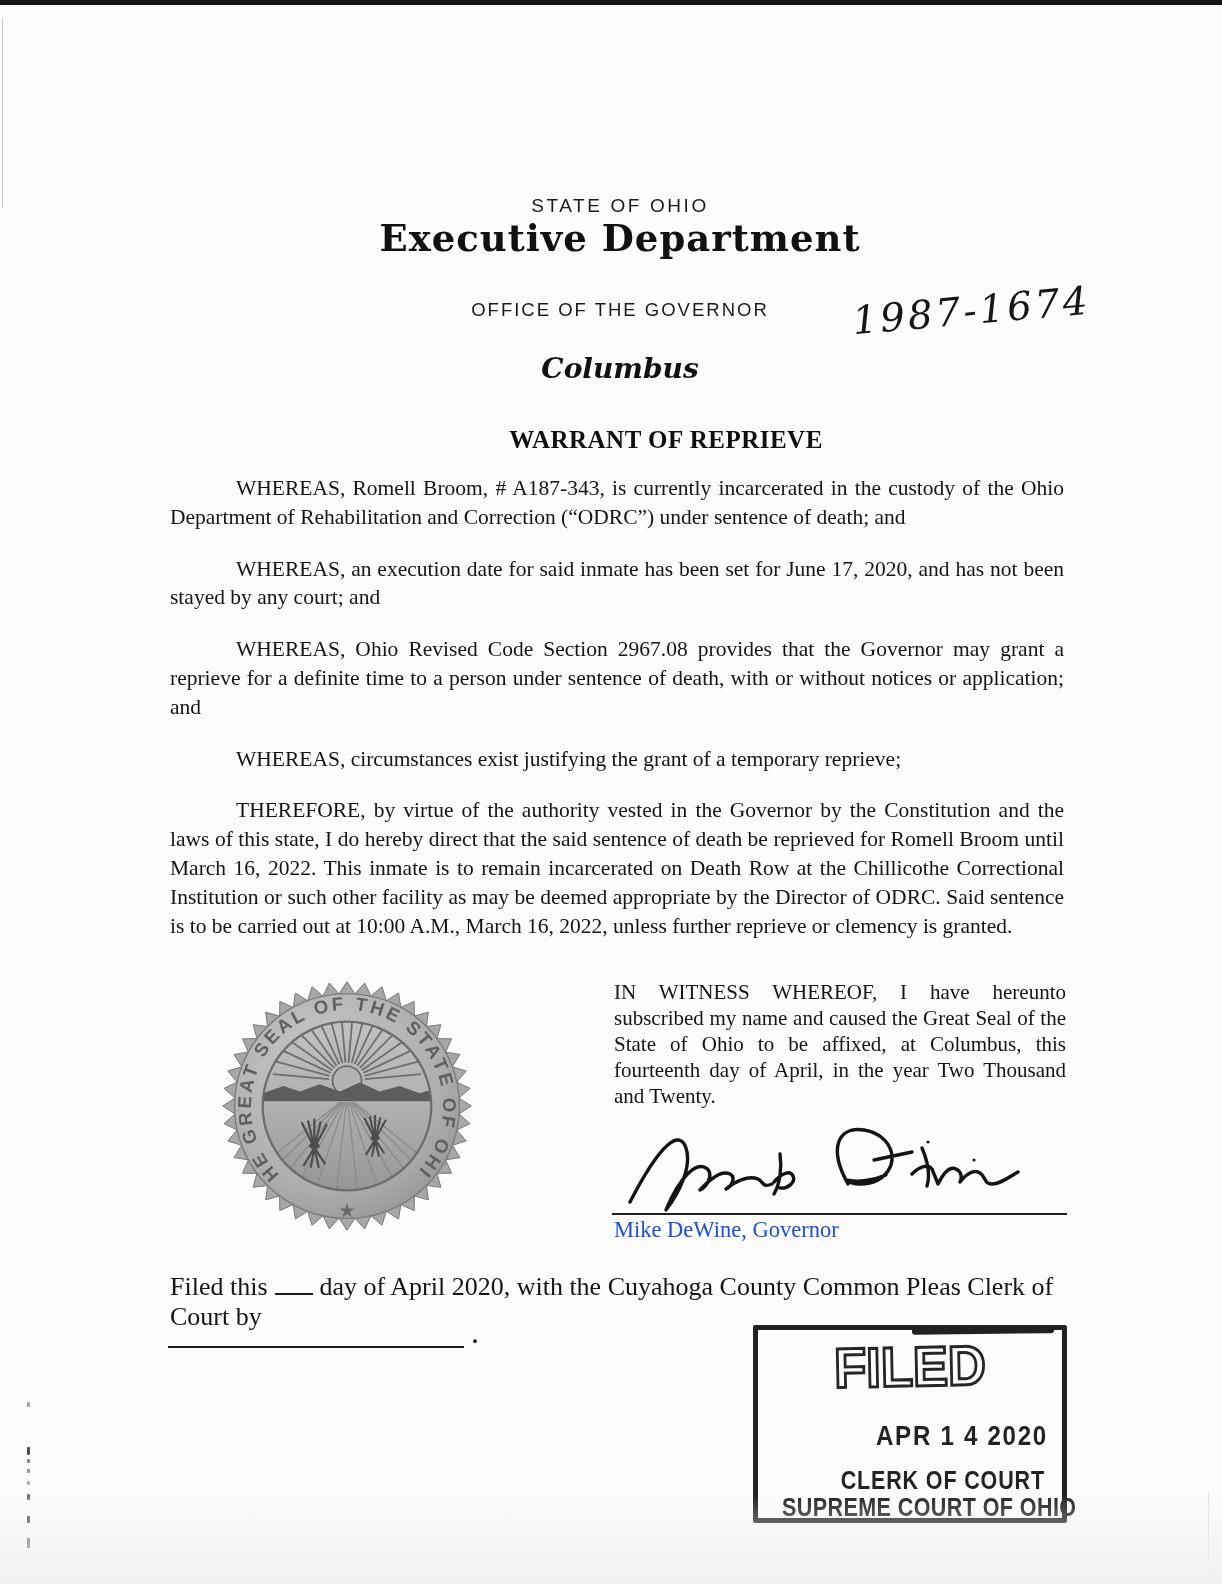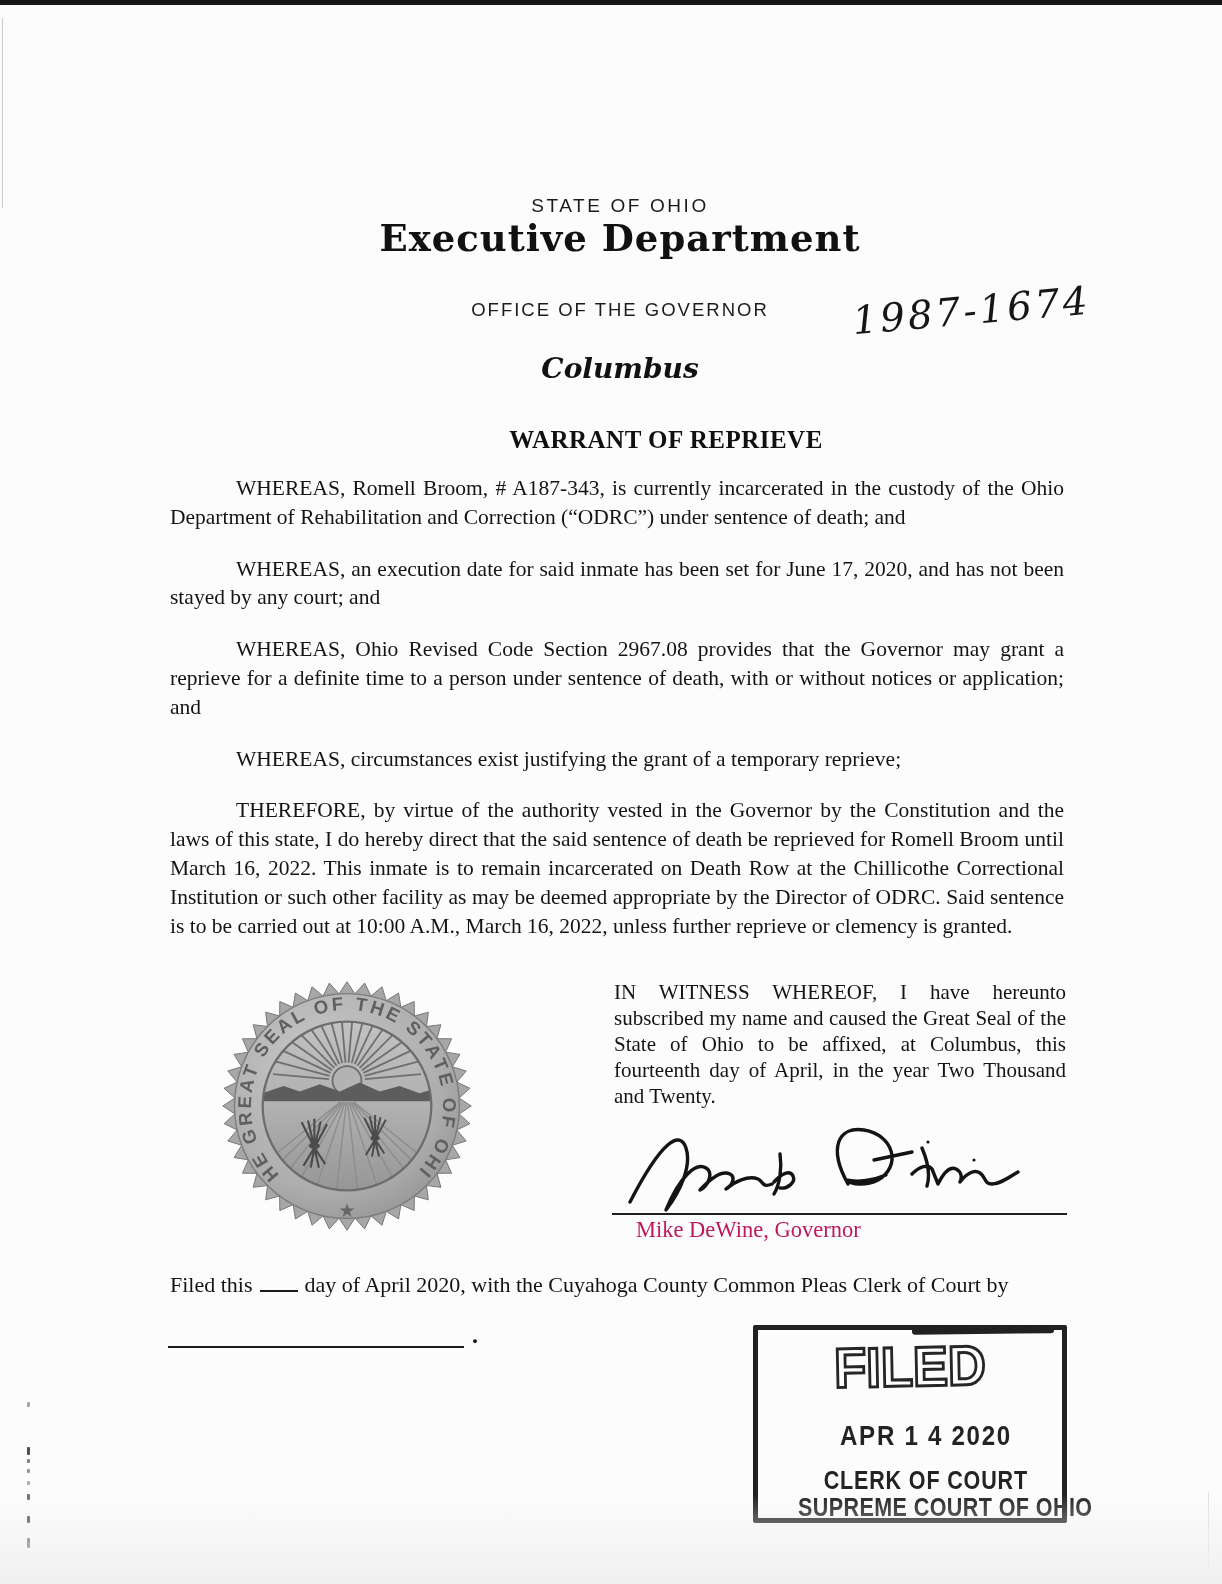--- a/index.html
+++ b/index.html
@@ -30,35 +30,35 @@
   .bodycol p{margin:0 0 23px 0;font-size:21.5px;line-height:28.8px;text-align:justify;
         text-indent:66px;color:#141414;}
 
   .seal-wrap{position:absolute;left:211px;top:970px;width:272px;height:272px;}
 
   .witness{position:absolute;left:614px;top:980px;width:452px;font-size:21px;
         line-height:25.9px;text-align:justify;color:#141414;}
 
   .sig-svg{position:absolute;left:622px;top:1122px;width:410px;height:94px;}
   .sig-line{position:absolute;left:612px;top:1213px;width:455px;height:2px;background:#1f1f1f;}
-  .sig-name{position:absolute;left:636px;top:1217px;font-size:22.5px;color:#be185d;}
-
-  .filed-line{position:absolute;left:170px;top:1272px;width:905px;font-size:22px;color:#141414;}
+  .sig-name{position:absolute;left:614px;top:1217px;font-size:22.5px;color:#1d4ed8;}
+
+  .filed-line{position:absolute;left:170px;top:1272px;width:905px;font-size:26px;color:#141414;}
   .filed-blank{display:inline-block;width:38px;height:4px;border-bottom:2.2px solid #1c1c1c;
         margin:0 7px;vertical-align:baseline;}
   .filed-sign-line{position:absolute;left:168px;top:1346px;width:296px;height:2.4px;background:#1c1c1c;}
   .filed-period{position:absolute;left:472px;top:1322px;font-size:24px;font-weight:700;color:#141414;}
 
   .stamp{position:absolute;left:753px;top:1325px;width:314px;height:198px;
         border:5px solid #212121;border-radius:2px;box-sizing:border-box;
         font-family:"Liberation Sans",sans-serif;color:#232323;}
   .stamp-smear{position:absolute;top:-3px;right:8px;width:142px;height:7px;background:#212121;
         border-radius:3px;transform:rotate(-0.7deg);}
   .stamp-filed-svg{position:absolute;left:50%;top:6px;transform:translateX(-50%) rotate(-1.2deg);}
-  .stamp-line{position:absolute;left:16px;width:100%;text-align:center;white-space:nowrap;}
+  .stamp-line{position:absolute;left:0;width:100%;text-align:right;white-space:nowrap;}
   .stamp-date{top:90px;font-size:28px;font-weight:600;letter-spacing:2px;}
   .stamp-clerk{top:136px;font-size:25px;font-weight:700;letter-spacing:1px;}
   .stamp-court{top:163px;font-size:25px;font-weight:700;letter-spacing:0.5px;}
   .cond{display:inline-block;transform:scaleX(0.86);transform-origin:center;}
 
   .seal-text{font-family:"Liberation Sans",sans-serif;font-weight:700;}
 </style>
 </head>
 <body>
 

